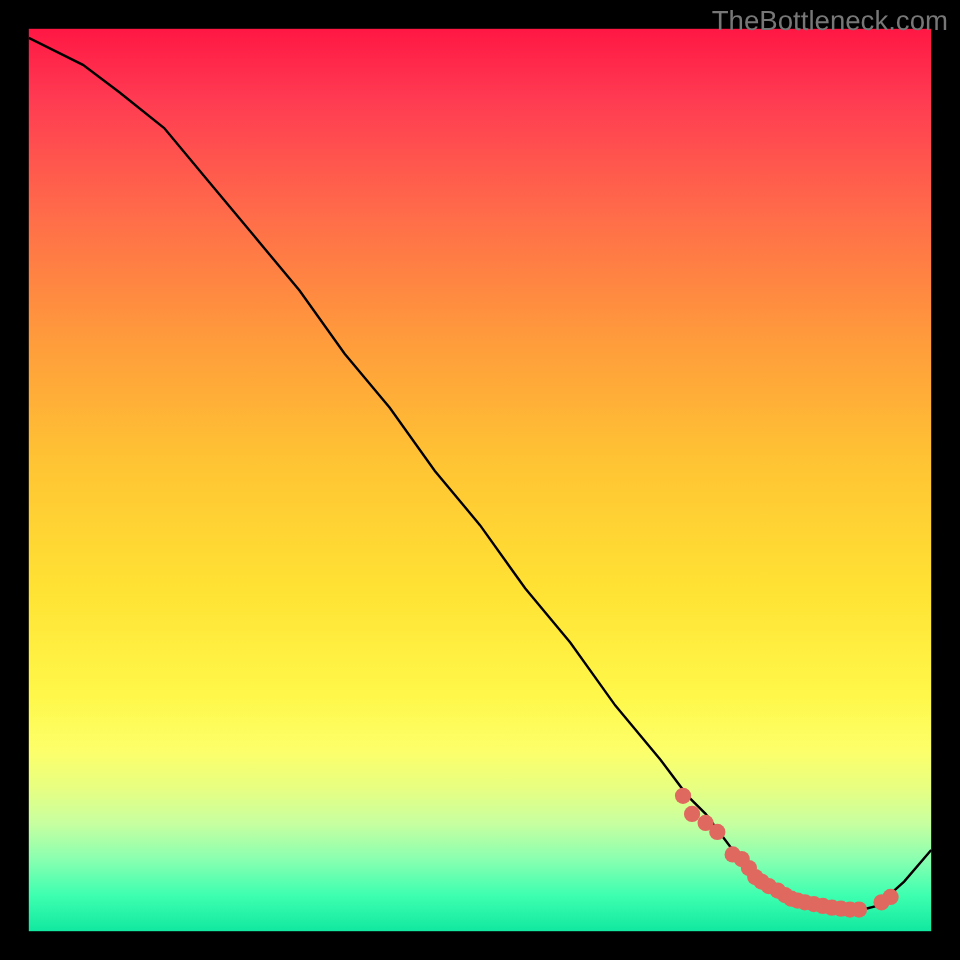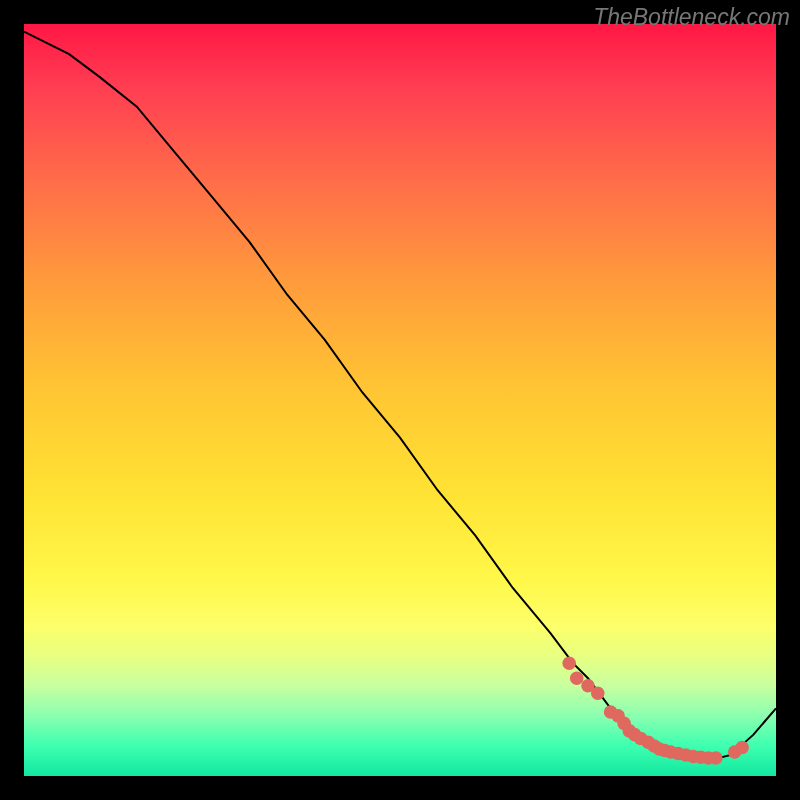--- a/index.html
+++ b/index.html
@@ -1,17 +1,17 @@
 <!DOCTYPE html>
 <html><head>
 <meta charset="utf-8">
 <style>
   * { margin: 0; padding: 0; box-sizing: border-box; }
   body { width: 800px; height: 800px; background: #000; position: relative; overflow: hidden; font-family: Arial, sans-serif; }
-  .watermark { position: absolute; top: 4px; right: 10px; color: #777; font-size: 23px; z-index: 10; font-style: italic; }
+  .watermark { position: absolute; top: 4px; right: 10px; color: #777; font-size: 23px; z-index: 10; }
   .plot { position: absolute; top: 24px; left: 24px; width: 752px; height: 752px; }
   .grad-bg { position: absolute; inset: 0; background: linear-gradient(
       to bottom,
       #ff1744 0%,
       #ff3c52 8%,
       #ff6a4a 20%,
       #ff9a3c 34%,
       #ffc433 48%,
       #ffe233 62%,
       #fff84a 74%,

